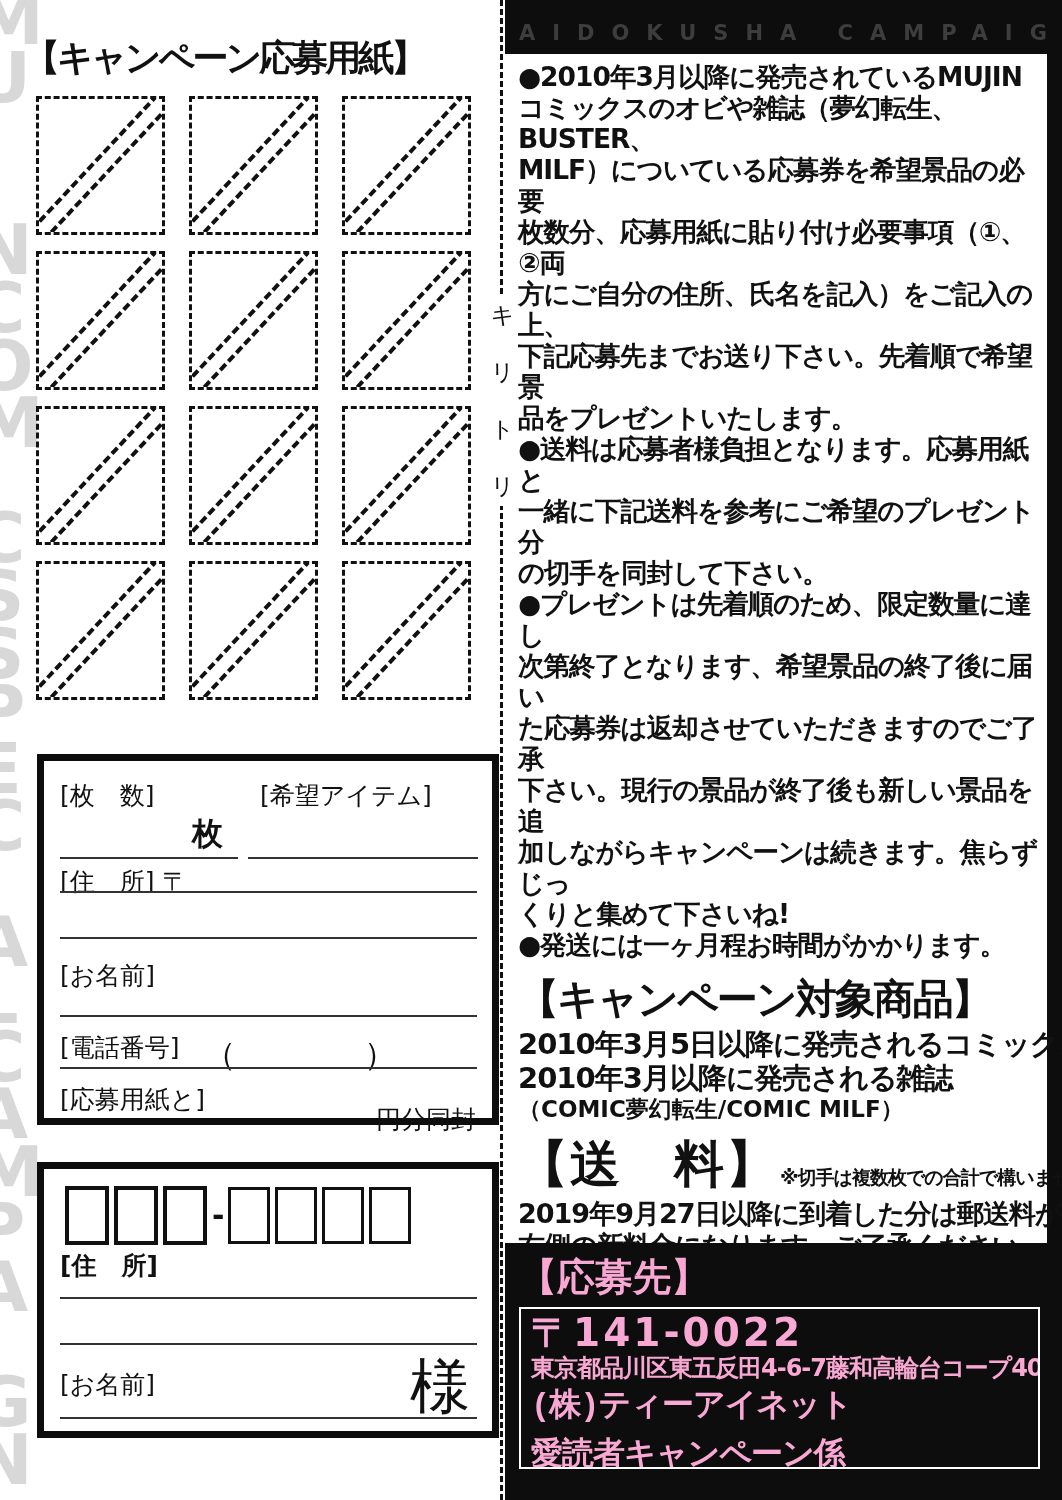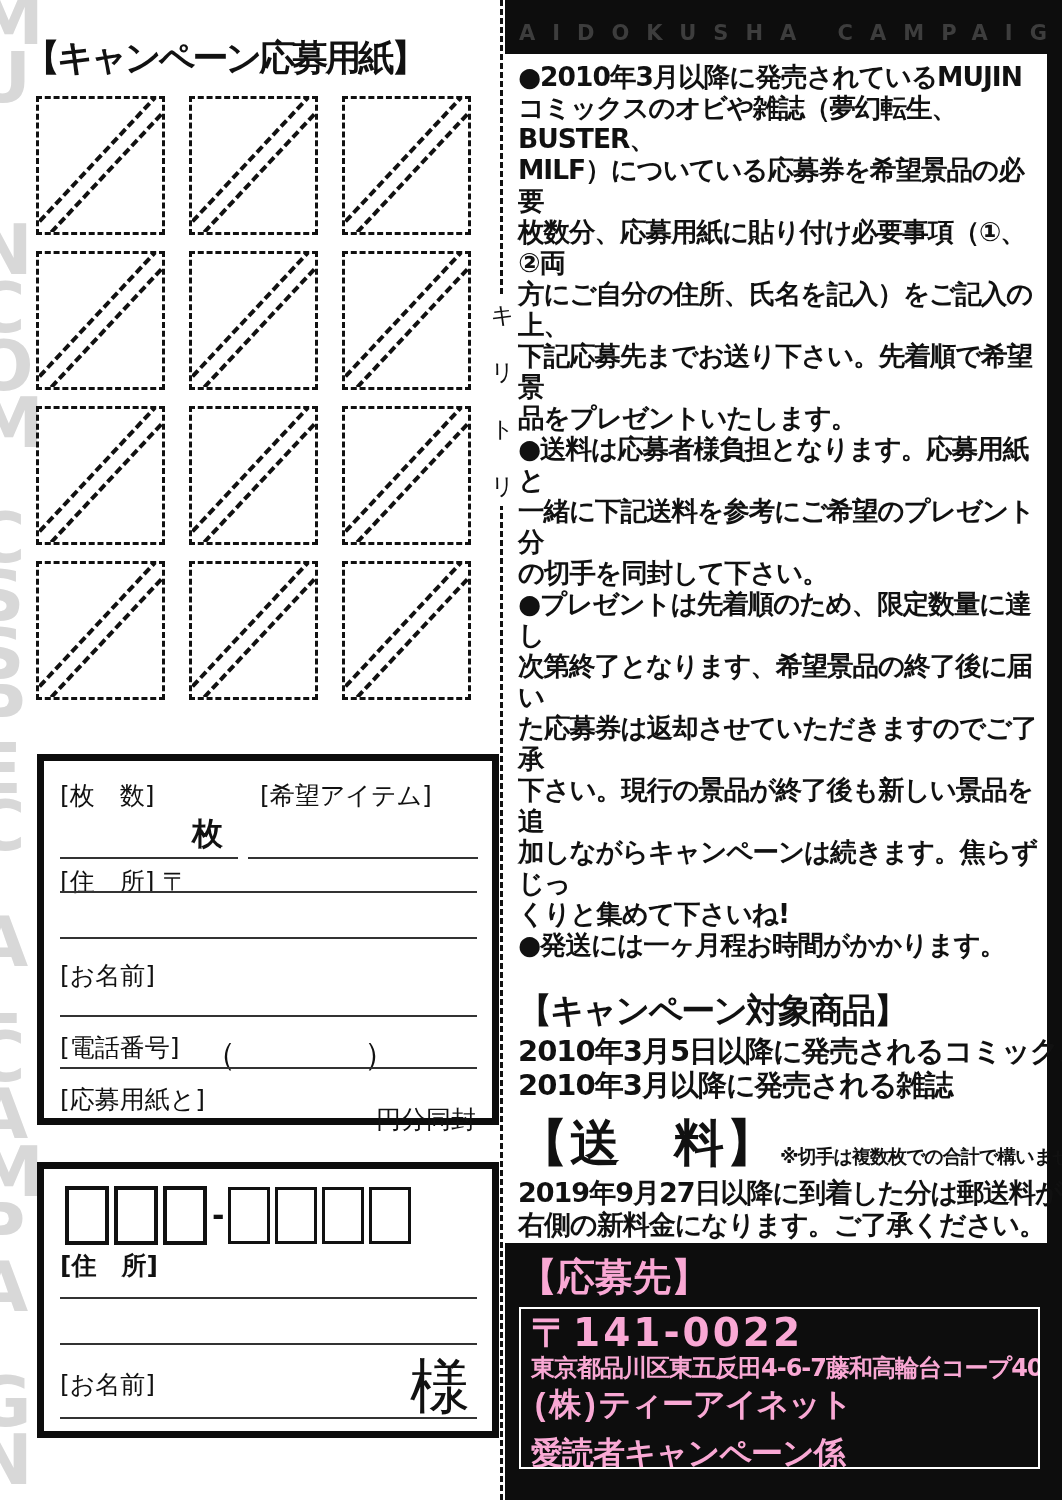--- a/index.html
+++ b/index.html
@@ -49,21 +49,21 @@
   
   .topstrip{position:absolute;left:505px;top:0;width:557px;height:54px;background:#0d0d0d;z-index:3;
             color:#3d3d3d;font-weight:bold;font-size:21px;letter-spacing:17px;
             white-space:nowrap;overflow:hidden;padding:21px 0 0 14px;box-sizing:border-box;}
   .rightedge{position:absolute;left:1047px;top:0;width:15px;height:1500px;background:#0d0d0d;z-index:2;}
 
   .rp{position:absolute;left:505px;top:55px;width:542px;z-index:2;font-weight:bold;}
   .rp > div{padding-left:13px;}
   .h1{font-size:37px;letter-spacing:-2px;margin-top:6px;white-space:nowrap;}
   .method-body{font-size:26.5px;letter-spacing:-1px;line-height:31px;white-space:pre-line;margin-top:6px;}
-  .h2{font-size:34px;letter-spacing:-2px;margin-top:28px;white-space:nowrap;}
+  .h2{font-size:41px;letter-spacing:-2px;margin-top:12px;white-space:nowrap;}
   .tline1,.tline2{font-size:29px;letter-spacing:-1px;line-height:34px;white-space:nowrap;}
   .tline3{font-size:23px;line-height:28px;white-space:nowrap;}
   .shiprow{display:flex;align-items:flex-end;margin-top:8px;}
   .h3{font-size:50px;letter-spacing:2px;white-space:nowrap;}
   .shipnote{font-size:19px;margin:0 0 7px 2px;white-space:nowrap;letter-spacing:-1px;}
   .sline{font-size:27px;letter-spacing:-1px;line-height:32px;white-space:nowrap;}
   .prices{margin-top:9px;padding-right:8px;}
   .prow{display:flex;align-items:center;height:32.5px;font-size:31px;}
   .plabel{white-space:nowrap;letter-spacing:-1px;}
   .leader{flex:1;overflow:hidden;white-space:nowrap;font-size:23px;letter-spacing:2px;padding:0 4px;}
@@ -231,20 +231,21 @@
 次第終了となります、希望景品の終了後に届い
 た応募券は返却させていただきますのでご了承
 下さい。現行の景品が終了後も新しい景品を追
 加しながらキャンペーンは続きます。焦らずじっ
 くりと集めて下さいね!
 ●発送には一ヶ月程お時間がかかります。</div>
 
     <div class="h2">【キャンペーン対象商品】</div>
     <div class="tline1">2010年3月5日以降に発売されるコミックス</div>
     <div class="tline2">2010年3月以降に発売される雑誌</div>
+    <div class="tline3">（COMIC夢幻転生/COMIC MILF）</div>
 
     <div class="shiprow">
       <span class="h3">【送　料】</span>
       <span class="shipnote">※切手は複数枚での合計で構いません。</span>
     </div>
     <div class="sline">2019年9月27日以降に到着した分は郵送料が</div>
     <div class="sline">右側の新料金になります。ご了承ください。</div>
 
     <div class="prices">
       <div class="prow">

